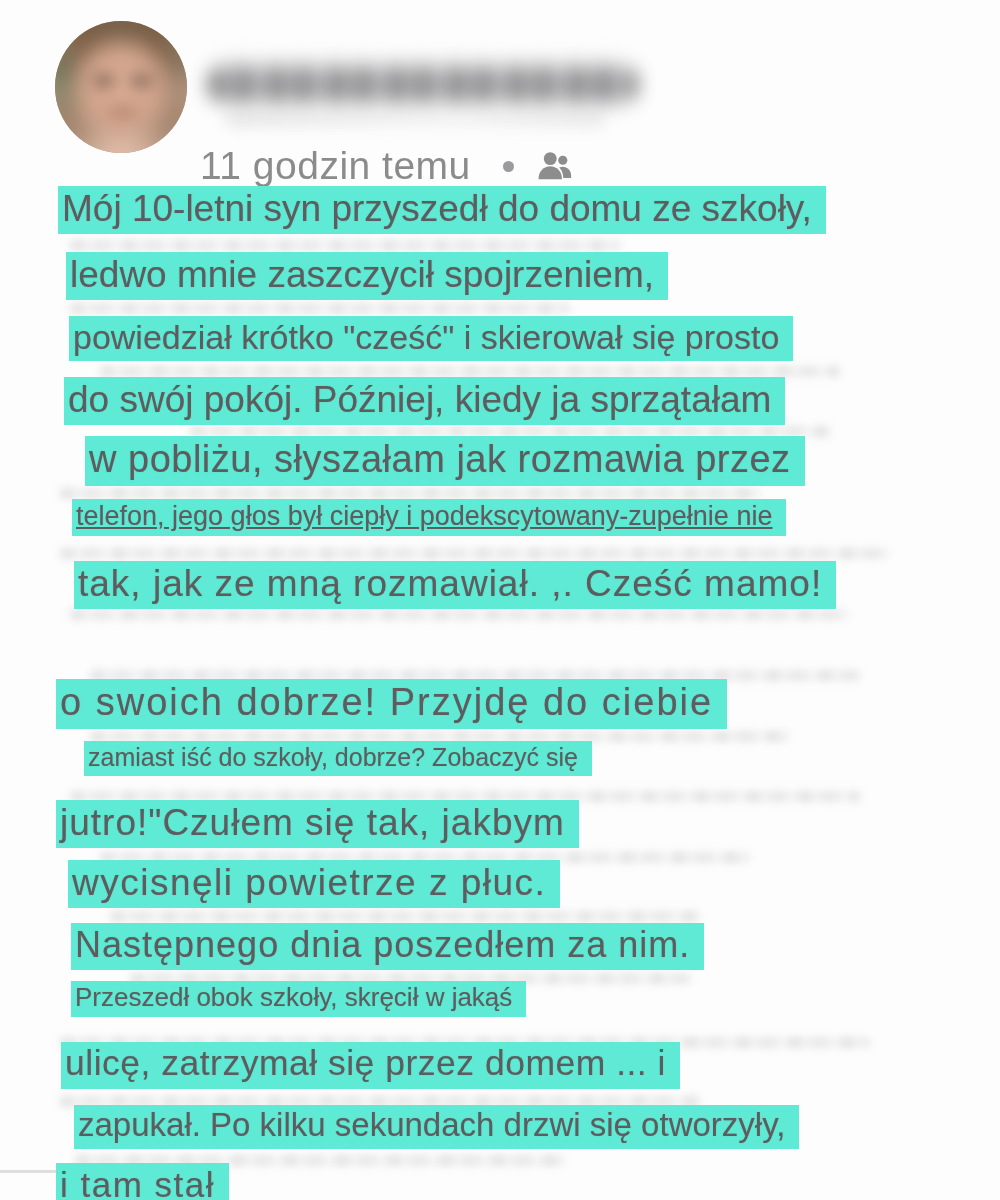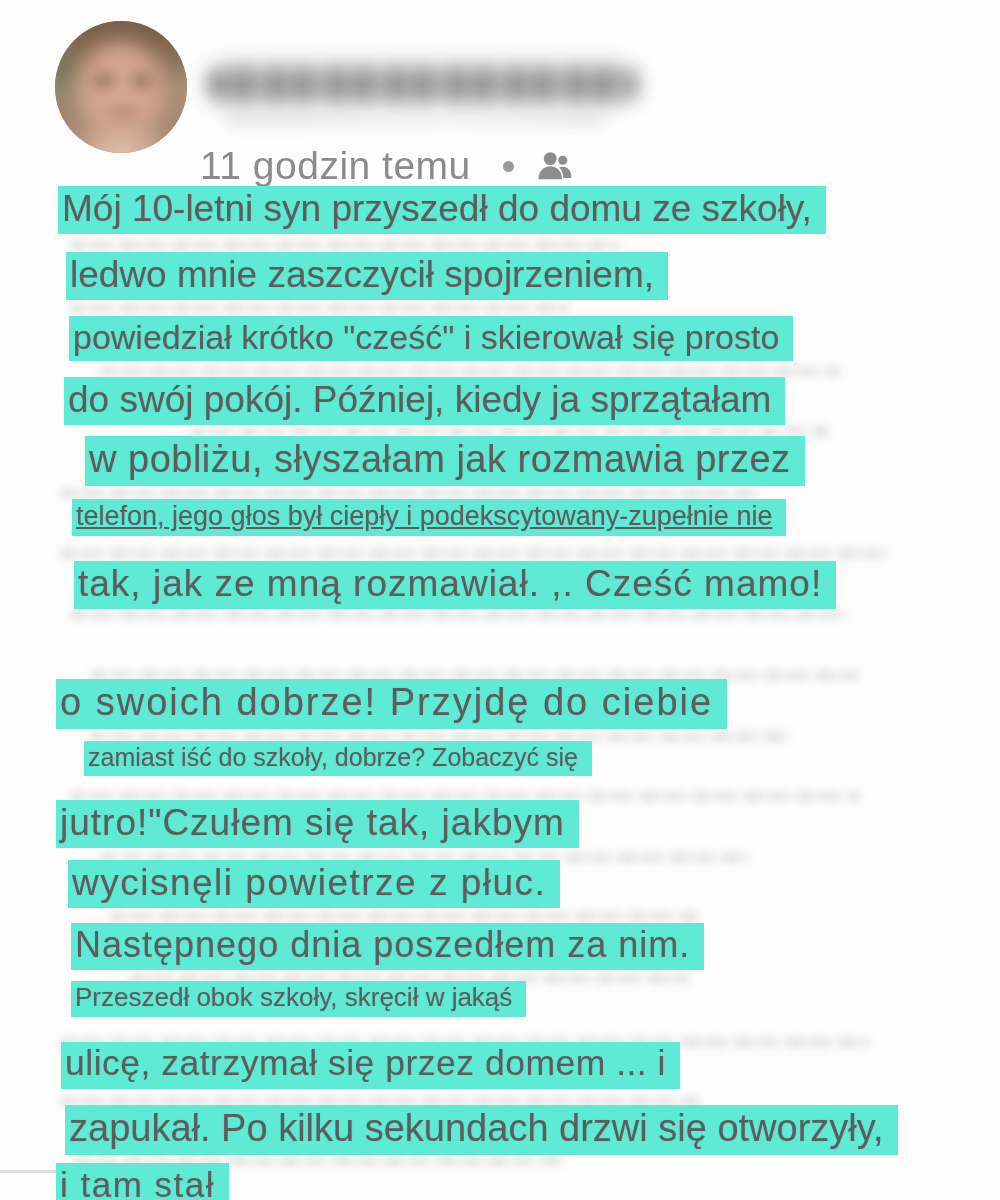--- a/index.html
+++ b/index.html
@@ -126,17 +126,17 @@
   <p class="ln" style="top:436px;left:57px;font-size:38px;letter-spacing:.5px;margin-left:28px;">w pobliżu, słyszałam jak rozmawia przez</p>
   <p class="ln" style="top:499px;left:72px;font-size:27px;text-decoration:underline;">telefon, jego głos był ciepły i podekscytowany-zupełnie nie</p>
   <p class="ln" style="top:561px;left:74px;font-size:37px;letter-spacing:1px;text-align:right;">tak, jak ze mną rozmawiał. ,. Cześć mamo!</p>
   <p class="ln" style="top:679px;left:56px;font-size:38px;letter-spacing:2px;">o swoich dobrze! Przyjdę do ciebie</p>
   <p class="ln" style="top:741px;left:68px;font-size:25px;margin-left:16px;">zamiast iść do szkoły, dobrze? Zobaczyć się</p>
   <p class="ln" style="top:800px;left:56px;font-size:37px;letter-spacing:1px;">jutro!"Czułem się tak, jakbym</p>
   <p class="ln" style="top:860px;left:68px;font-size:37px;letter-spacing:1.5px;">wycisnęli powietrze z płuc.</p>
   <p class="ln" style="top:923px;left:71px;font-size:36px;letter-spacing:1px;">Następnego dnia poszedłem za nim.</p>
   <p class="ln" style="top:981px;left:71px;font-size:26px;">Przeszedł obok szkoły, skręcił w jakąś</p>
   <p class="ln" style="top:1042px;left:61px;font-size:35.5px;letter-spacing:.5px;">ulicę, zatrzymał się przez domem ... i</p>
-  <p class="ln" style="top:1105px;left:65px;font-size:38px;">zapukał. Po kilku sekundach drzwi się otworzyły,</p>
+  <p class="ln" style="top:1105px;left:74px;font-size:33px;">zapukał. Po kilku sekundach drzwi się otworzyły,</p>
   <p class="ln" style="top:1163px;left:56px;font-size:35px;letter-spacing:1.5px;">i tam stał</p>
 
   <div class="edge-line"></div>
 </div>
 
 </body></html>

